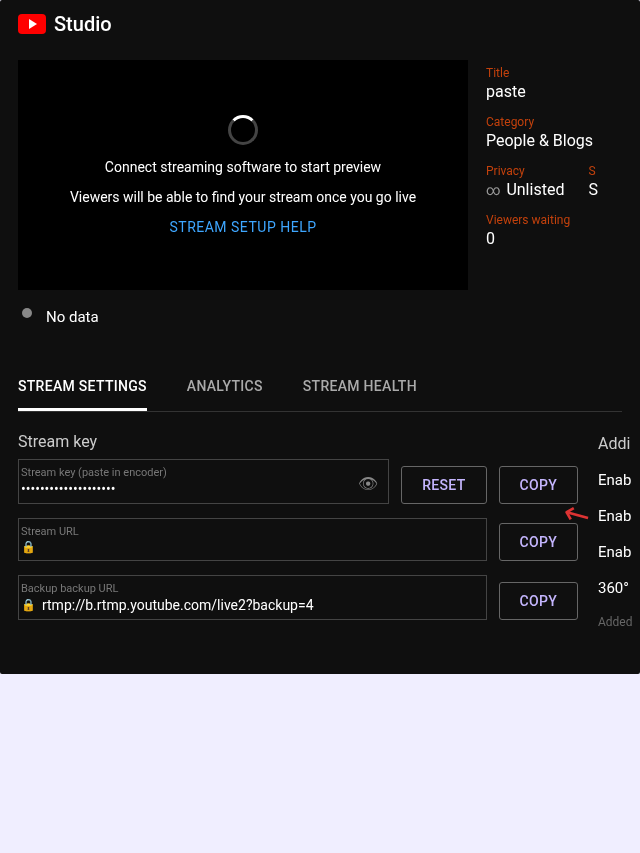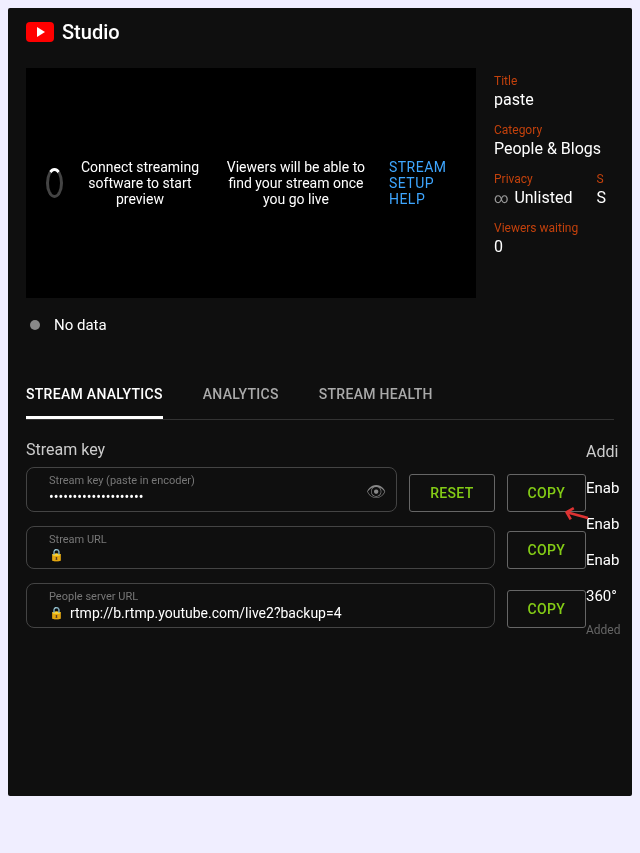--- a/index.html
+++ b/index.html
@@ -1,54 +1,54 @@
 <!DOCTYPE html>
 <html><head>
 <meta charset="utf-8">
 <style>
 *{margin:0;padding:0;box-sizing:border-box;font-family:Roboto,Arial,sans-serif}
 body{background:#f0eeff;width:640px;height:853px;overflow:hidden}
-.outer{background:#0f0f0f;margin:8px;height:788px;border-radius:2px;overflow:hidden}
+.outer{background:#0f0f0f;margin:0;height:674px;border-radius:2px;overflow:hidden}
 .header{display:flex;align-items:center;padding:12px 18px;gap:8px}
 .yt-logo{width:28px;height:20px;background:#ff0000;border-radius:4px;display:flex;align-items:center;justify-content:center}
 .yt-logo::after{content:"";border-left:8px solid #fff;border-top:5px solid transparent;border-bottom:5px solid transparent;margin-left:2px}
 .header-title{color:#fff;font-size:20px;font-weight:500}
 .content{padding:12px 18px;display:flex;gap:18px}
 .preview-col{flex:0 0 450px}
-.preview-box{background:#000;height:230px;display:flex;flex-direction:row;align-items:center;justify-content:center;gap:14px;padding:20px}
+.preview-box{background:#000;height:230px;display:flex;flex-direction:column;align-items:center;justify-content:center;gap:14px;padding:20px}
 .spinner{width:30px;height:30px;border:3px solid #444;border-top-color:#fff;border-radius:50%}
 .preview-text{color:#fff;font-size:14px;text-align:center}
 .stream-help{color:#3ea6ff;font-size:14px;font-weight:400;letter-spacing:0.5px;cursor:pointer}
-.status-row{display:flex;align-items:center;gap:14px;padding:18px 4px}
+.status-row{display:flex;align-items:flex-start;gap:14px;padding:18px 4px}
 .status-dot{width:10px;height:10px;border-radius:50%;background:#888}
 .status-text{color:#fff;font-size:15px}
 .info-col{flex:1;padding-top:6px}
 .info-label{color:#c2410c;font-size:12px;margin-bottom:2px}
 .info-value{color:#fff;font-size:16px;margin-bottom:14px}
 .info-row{display:flex;gap:24px}
 .privacy-value{display:flex;align-items:center;gap:6px;color:#fff;font-size:16px}
 .link-icon{font-size:14px;color:#999}
 .tabs{display:flex;border-bottom:1px solid #333;margin:8px 18px 0}
 .tab{padding:14px 0;margin-right:40px;color:#aaa;font-size:14px;font-weight:500;letter-spacing:0.3px;cursor:pointer}
 .tab.active{color:#fff;border-bottom:3px solid #fff}
-.settings-area{padding:20px 18px;display:flex;}
+.settings-area{padding:20px 18px;display:flex;gap:20px}
 .stream-key-section{flex:0 0 560px}
 .section-title{color:#ccc;font-size:16px;margin-bottom:8px}
 .dropdown-box{border:2px solid #6b5a1a;background:rgba(107,90,26,0.35);border-radius:4px;padding:8px 12px;margin-bottom:16px;position:relative}
 .dd-label{color:#888;font-size:11px}
 .dd-value{color:#fff;font-size:15px;margin-top:2px}
 .dd-arrow{position:absolute;right:12px;bottom:12px;color:#fff;font-size:10px}
 .red-arrow{position:absolute;right:50px;top:495px;color:#d33;font-size:32px;transform:rotate(-30deg)}
 .field-row{display:flex;align-items:flex-end;gap:12px;margin-bottom:14px}
-.field-box{flex:1;border:1px solid #444;border-radius:8px;padding:6px 22px;position:relative}
+.field-box{flex:1;border:1px solid #444;border-radius:0;padding:6px 2px;position:relative}
 .field-label{color:#777;font-size:11px}
 .field-value{color:#fff;font-size:14px;margin-top:2px;display:flex;align-items:center;gap:6px}
 .lock-icon{color:#888;font-size:12px}
 .eye-icon{position:absolute;right:10px;bottom:10px;color:#888;font-size:16px;cursor:pointer}
-.btn{border:1px solid #666;background:transparent;color:#84cc16;padding:10px 20px;border-radius:3px;font-size:14px;font-weight:500;cursor:pointer;letter-spacing:0.3px}
+.btn{border:1px solid #666;background:transparent;color:#c4b5fd;padding:10px 20px;border-radius:3px;font-size:14px;font-weight:500;cursor:pointer;letter-spacing:0.3px}
 .side-settings{color:#fff;font-size:15px;display:flex;flex-direction:column;gap:18px;padding-top:2px}
 .side-title{color:#ccc;font-size:16px}
 .side-added{color:#666;font-size:12px}
 </style>
 </head>
 <body>
 
 <div class="outer">
   <div class="header">
     <div class="yt-logo"></div>
@@ -87,21 +87,21 @@
           <div class="info-value" style="margin-bottom:0">S</div>
         </div>
       </div>
       <div style="height:14px"></div>
       <div class="info-label">Viewers waiting</div>
       <div class="info-value">0</div>
     </div>
   </div>
 
   <div class="tabs">
-    <div class="tab active">STREAM ANALYTICS</div>
+    <div class="tab active">STREAM SETTINGS</div>
     <div class="tab">ANALYTICS</div>
     <div class="tab">STREAM HEALTH</div>
   </div>
 
   <div class="settings-area">
     <div class="stream-key-section">
       <div class="section-title">Stream key</div>
 
       <div class="field-row">
         <div class="field-box">
@@ -118,21 +118,21 @@
           <div class="field-label">Stream URL</div>
           <div class="field-value">
             <span class="lock-icon">🔒</span>
           </div>
         </div>
         <button class="btn">COPY</button>
       </div>
 
       <div class="field-row">
         <div class="field-box">
-          <div class="field-label">People server URL</div>
+          <div class="field-label">Backup backup URL</div>
           <div class="field-value">
             <span class="lock-icon">🔒</span>
             <span>rtmp://b.rtmp.youtube.com/live2?backup=4</span>
           </div>
         </div>
         <button class="btn">COPY</button>
       </div>
     </div>
 
     <div class="side-settings">

